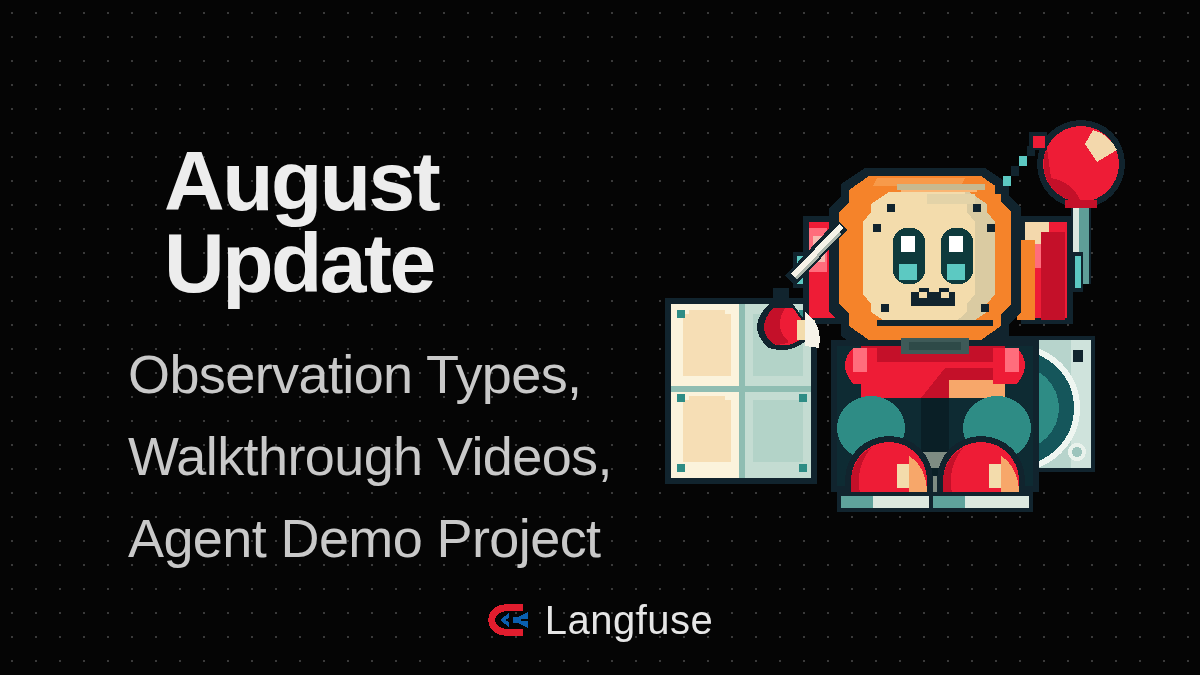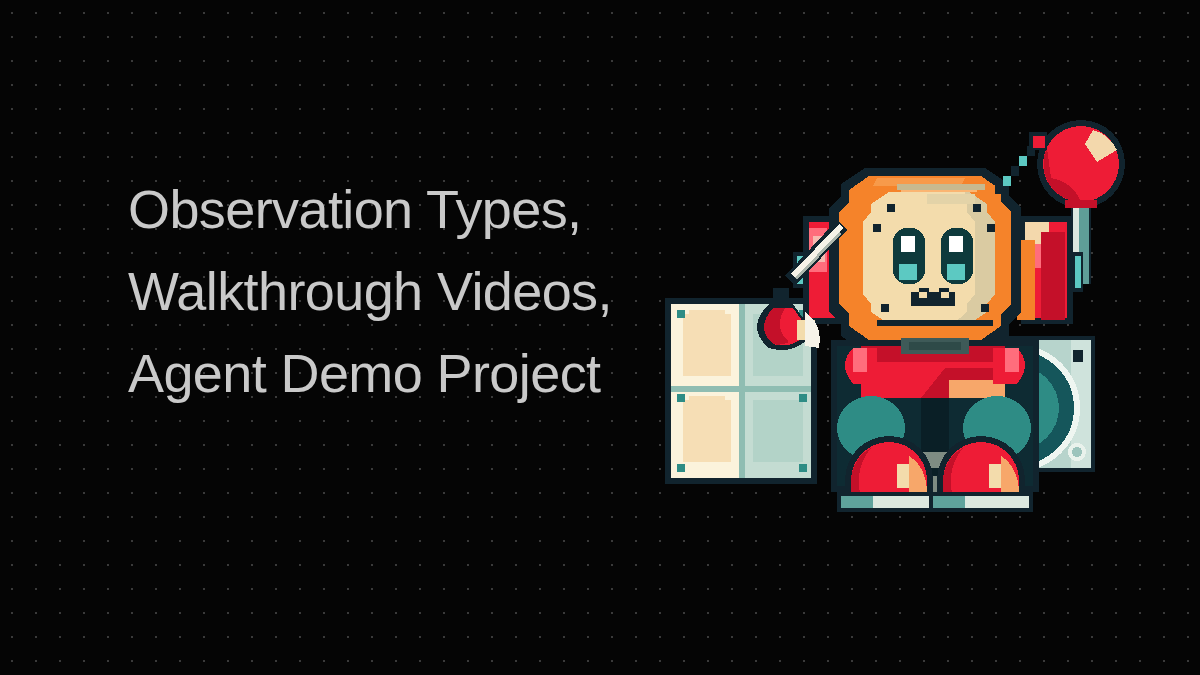--- a/index.html
+++ b/index.html
@@ -86,20 +86,22 @@
     image-rendering: crisp-edges;
     shape-rendering: crispEdges;
   }
 </style>
 </head>
 <body>
 
 <div id="stage">
 
   <div id="text-block">
+    <h1 id="hero-title">August
+Update</h1>
     <p id="hero-subtitle">Observation Types,
 Walkthrough Videos,
 Agent Demo Project</p>
   </div>
 
   <div id="illustration">
     <svg id="robot-art" viewBox="0 0 250 204" xmlns="http://www.w3.org/2000/svg">
       <g shape-rendering="crispEdges">
 
         <rect x="10" y="93" width="76" height="93" fill="#11242E"></rect>
@@ -264,14 +266,33 @@
         <path d="M62 96 q-12 12 0 22 q14 4 22 -8 l-10 -14 Z" fill="#11242E"></path>
         <path d="M64 98 q-9 10 0 18 q11 3 18 -7 l-8 -11 Z" fill="#EE1C36"></path>
         <path d="M64 98 q-9 10 0 18 q4 1 8 -1 q-8 -7 -2 -17 Z" fill="#C41029"></path>
         <rect x="76" y="104" width="9" height="10" fill="#F3DCAC"></rect>
         <path d="M80 100 q9 6 7 18 l-7 -1 Z" fill="#F6F3E8"></path>
 
       </g>
     </svg>
   </div>
 
+  <div id="brand">
+    <svg id="brand-mark" width="44" height="34" viewBox="0 0 44 34" xmlns="http://www.w3.org/2000/svg">
+      <g shape-rendering="crispEdges">
+
+        <path d="M20 1 C9 1 1 8 1 17 C1 26 9 33 20 33 L20 26 C13 26 8 22 8 17 C8 12 13 8 20 8 Z" fill="#E11D2E"></path>
+
+        <path d="M20 1 L36 1 L36 8 L20 8 Z" fill="#E11D2E"></path>
+
+        <path d="M20 26 L36 26 L36 33 L20 33 Z" fill="#E11D2E"></path>
+
+        <path d="M41 9 L25 17 L41 25 L41 20 L33 17 L41 14 Z" fill="#0A5FB0"></path>
+        <rect x="26" y="14" width="15" height="2.4" fill="#0A5FB0"></rect>
+        <rect x="26" y="17.6" width="15" height="2.4" fill="#0A5FB0"></rect>
+
+        <path d="M22 10 L13 17 L22 24 L22 19 L18 17 L22 15 Z" fill="#0A5FB0"></path>
+      </g>
+    </svg>
+    <span id="brand-name">Langfuse</span>
+  </div>
 
 </div>
 
 </body></html>

